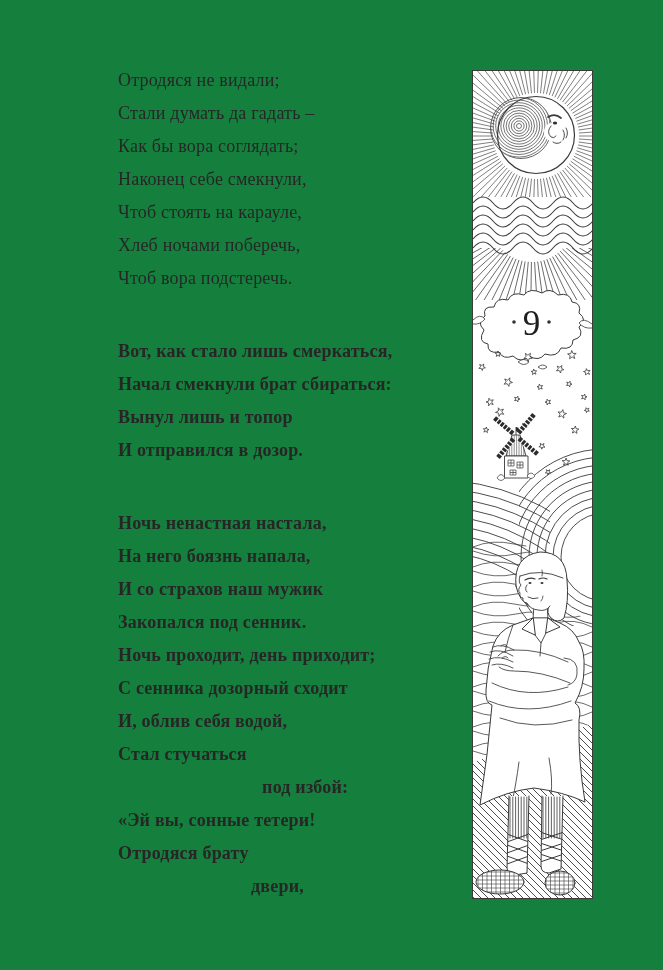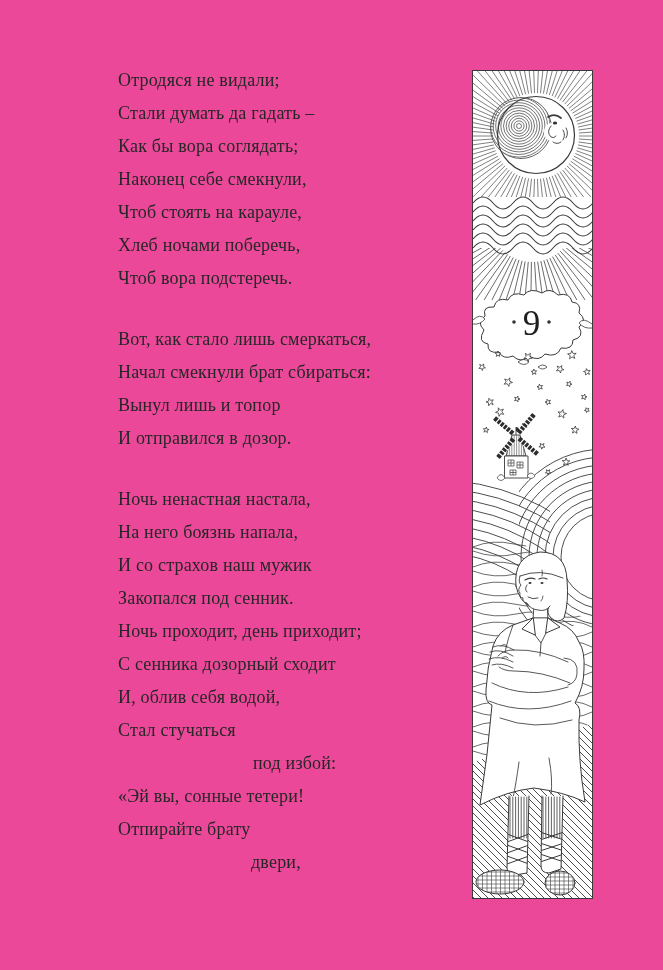--- a/index.html
+++ b/index.html
@@ -1,20 +1,20 @@
 <!DOCTYPE html>
 <html><head>
 <meta charset="utf-8">
 <style>
   html,body{margin:0;padding:0;background:#fff;}
-  .page{position:relative;width:663px;height:970px;background:#ec4899;overflow:hidden;
+  .page{position:relative;width:663px;height:970px;background:#15803d;overflow:hidden;
         font-family:"Liberation Serif",serif;}
   .poem{position:absolute;left:118px;top:64px;font-size:18px;line-height:33px;
         color:#262626;letter-spacing:0.2px;white-space:nowrap;}
-  .stanza + .stanza{margin-top:28px;}
+  .stanza + .stanza{margin-top:40px;font-weight:bold;}
   .poem-line.indent-1{padding-left:100px;text-align:center;}
   .poem-line.indent-2{padding-left:133px;}
   .strip{position:absolute;left:472px;top:70px;}
   .pagenum{font-family:"Liberation Serif",serif;font-size:35px;fill:#1e1e1e;}
 </style>
 </head>
 <body>
 
 <div class="page">
 
@@ -38,21 +38,21 @@
         <div class="poem-line indent-0">Ночь ненастная настала,</div>
         <div class="poem-line indent-0">На него боязнь напала,</div>
         <div class="poem-line indent-0">И со страхов наш мужик</div>
         <div class="poem-line indent-0">Закопался под сенник.</div>
         <div class="poem-line indent-0">Ночь проходит, день приходит;</div>
         <div class="poem-line indent-0">С сенника дозорный сходит</div>
         <div class="poem-line indent-0">И, облив себя водой,</div>
         <div class="poem-line indent-0">Стал стучаться</div>
         <div class="poem-line indent-1">под избой:</div>
         <div class="poem-line indent-0">«Эй вы, сонные тетери!</div>
-        <div class="poem-line indent-0">Отпирайте брату</div>
+        <div class="poem-line indent-0">Отродяся брату</div>
         <div class="poem-line indent-2">двери,</div>
       </div>
     </div>
 
   <svg class="strip" width="121" height="829" viewBox="0 0 121 829">
     <defs>
       <clipPath id="clipUpper">
           <rect x="1" y="1" width="119" height="131"></rect>
         </clipPath>
       <clipPath id="clipDisk">

